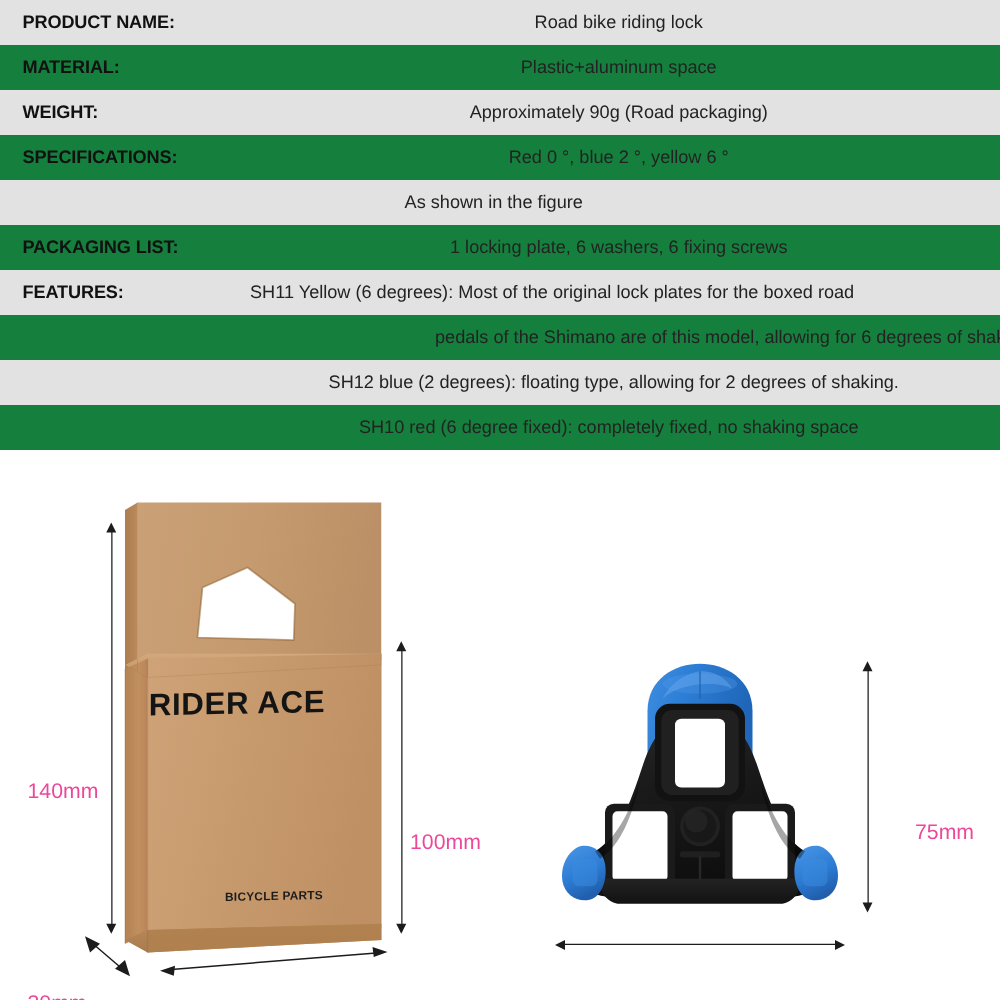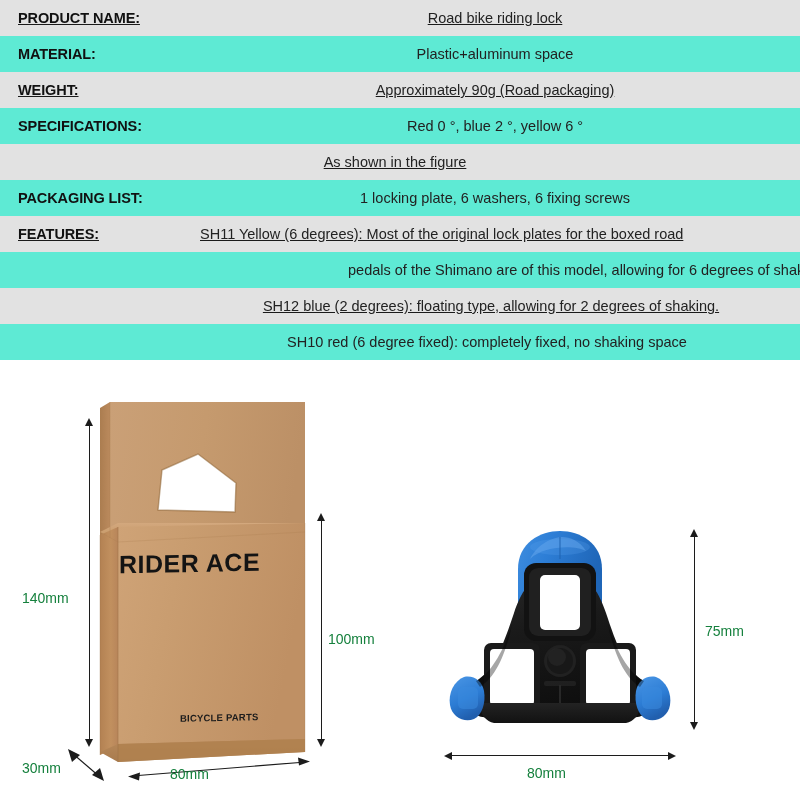--- a/index.html
+++ b/index.html
@@ -14,22 +14,22 @@
 
   
   .spec-table{position:absolute;left:0;top:0;width:800px;}
   .spec-row{
     position:relative;
     height:36px;
     display:flex;
     align-items:center;
     box-sizing:border-box;
   }
-  .spec-row.band{background:#e2e2e2;text-decoration:underline;}
-  .spec-row.plain{background:#5eead4;}
+  .spec-row.band{background:#e2e2e2;}
+  .spec-row.plain{background:#15803d;}
 
   .spec-label{
     flex:0 0 200px;
     padding-left:18px;
     font-size:14.5px;
     font-weight:bold;
     letter-spacing:-0.1px;
     color:#111;
     box-sizing:border-box;
     white-space:nowrap;
@@ -57,24 +57,25 @@
   .cont-indent-b{ text-align:center; padding-right:18px;}
   .cont-indent-c{ text-align:center; padding-right:26px;}
   .spacer-label{flex:0 0 200px;}
 
   
   .dim-line{position:absolute;background:#1c1c1c;}
   .dim-v{width:1.2px;}
   .dim-h{height:1.2px;}
   .dim-label{
     position:absolute;
-    font-size:14px;
-    color:#15803d;
+    font-size:17px;
+    color:#ec4899;
     white-space:nowrap;
     font-family:"Liberation Sans", sans-serif;
+    margin-top:33px;
   }
   .arrow{position:absolute;width:0;height:0;}
   .arrow-up{border-left:4px solid transparent;border-right:4px solid transparent;border-bottom:8px solid #1c1c1c;}
   .arrow-down{border-left:4px solid transparent;border-right:4px solid transparent;border-top:8px solid #1c1c1c;}
   .arrow-left{border-top:4px solid transparent;border-bottom:4px solid transparent;border-right:8px solid #1c1c1c;}
   .arrow-right{border-top:4px solid transparent;border-bottom:4px solid transparent;border-left:8px solid #1c1c1c;}
 
   .box-svg{position:absolute;left:0;top:0;}
 
   .logo-text{
@@ -303,18 +304,18 @@
   <path d="M 226,152 C 236,156 242,168 240,180 C 238,192 226,198 216,194 C 208,190 204,178 206,166 C 208,156 216,150 226,152 Z" fill="url(#blueTab)"></path>
   <rect x="212" y="162" width="20" height="22" rx="5" fill="#3b8ade" opacity="0.55"></rect>
 
   <path d="M 46,156 C 62,148 74,124 82,100 C 76,128 66,152 50,162 Z" fill="#000" opacity="0.35"></path>
   <path d="M 214,156 C 198,148 186,124 178,100 C 184,128 194,152 210,162 Z" fill="#000" opacity="0.35"></path>
 </svg>
 
 <div class="dim-line dim-v" style="left:694px;top:535px;height:193px;"></div>
 <div class="arrow arrow-up" style="left:690px;top:529px;"></div>
 <div class="arrow arrow-down" style="left:690px;top:722px;"></div>
-<div class="dim-label" style="left:705px;top:623px;">75mm</div>
+<div class="dim-label" style="left:732px;top:623px;">75mm</div>
 
 <div class="dim-line dim-h" style="left:450px;top:755px;width:220px;"></div>
 <div class="arrow arrow-left" style="left:444px;top:751.5px;"></div>
 <div class="arrow arrow-right" style="left:668px;top:751.5px;"></div>
 <div class="dim-label" style="left:527px;top:765px;">80mm</div>
 
 </body></html>

